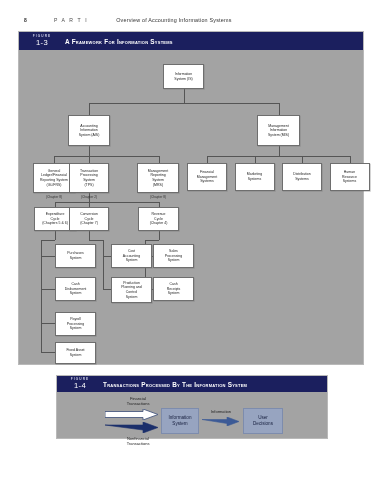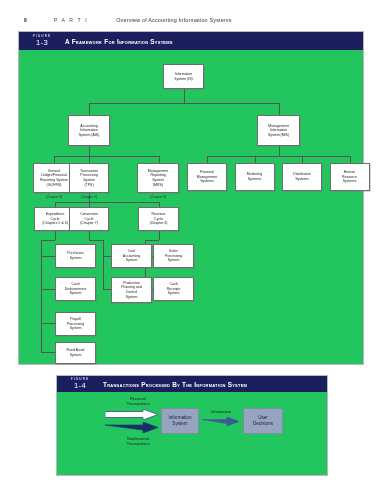--- a/index.html
+++ b/index.html
@@ -34,25 +34,25 @@
     color: #2b2b2b;
   }
   .rh-page { margin-left: 24px; font-weight: bold; font-size: 5px; }
   .rh-part { margin-left: 27px; letter-spacing: 1.6px; font-size: 5.1px; color:#4a4a4a;}
   .rh-title { margin-left: 28px; font-size: 5.4px; color:#333; }
 
   
   .figure {
     position: absolute;
     border: 1px solid #b9b9b9;
-    background: #22c55e;
+    background: #a3a3a3;
     box-sizing: border-box;
   }
   .fig-1-3 { left: 18px; top: 31px; width: 346px; height: 334px; }
-  .fig-1-4 { left: 56px; top: 375px; width: 272px; height: 101px; }
+  .fig-1-4 { left: 56px; top: 375px; width: 272px; height: 64px; }
 
   .fig-head {
     position: absolute;
     left: 0; top: 0;
     width: 100%;
     background: #1b1f5e;
     box-sizing: border-box;
     display: flex;
     align-items: center;
   }

